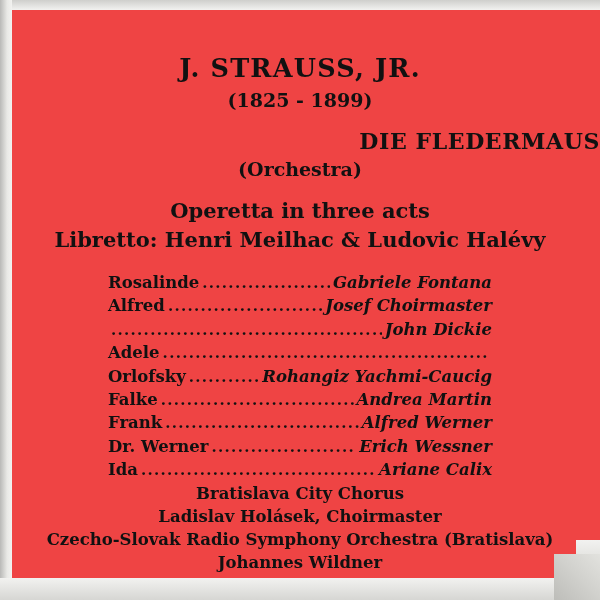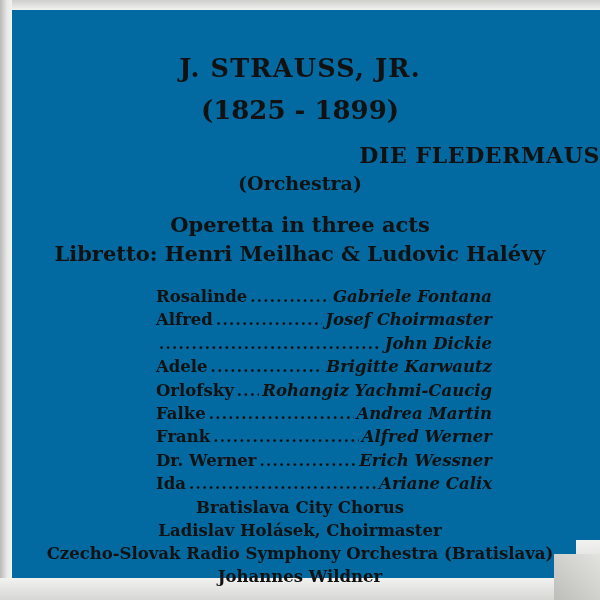--- a/index.html
+++ b/index.html
@@ -12,21 +12,21 @@
     background: #c9c9c9;
     font-family: "DejaVu Serif", serif;
     overflow: hidden;
   }
   .page {
     position: absolute;
     left: 0;
     top: 0;
     width: 600px;
     height: 600px;
-    background: #0369a1;
+    background: #ef4444;
     overflow: hidden;
   }
   
   .edge-left {
     position: absolute;
     left: 0; top: 0;
     width: 12px; height: 600px;
     background: linear-gradient(to right, #b9b9b7, #e9e9e6 60%, #f2f2f0);
   }
   .edge-top {
@@ -65,22 +65,22 @@
     text-align: center;
     color: #111;
   }
   .composer {
     margin-top: 53px;
     font-size: 25.5px;
     font-weight: bold;
     letter-spacing: 1.2px;
   }
   .dates {
-    margin-top: 12px;
-    font-size: 26px;
+    margin-top: 6px;
+    font-size: 19px;
     font-weight: bold;
   }
   .work-title {
     margin-top: 17px;
     font-size: 22px;
     font-weight: bold;
     letter-spacing: 0.6px;
     text-align: right;
   }
   .work-subtitle {
@@ -101,21 +101,20 @@
     padding-right: 108px;
     box-sizing: border-box;
   }
   .cast-row {
     display: flex;
     align-items: baseline;
     font-size: 16.5px;
     font-weight: bold;
     line-height: 1.42;
     white-space: nowrap;
-    margin-left: 48px;
   }
   .cast-role {
     flex: 0 0 auto;
   }
   .cast-dots {
     flex: 1 1 auto;
     overflow: hidden;
     white-space: nowrap;
     margin: 0 3px;
     color: #111;
@@ -164,21 +163,20 @@
         <span class="cast-dots">................................................................</span>
         <span class="cast-name">Josef Choirmaster</span>
       </div>
       <div class="cast-row">
         <span class="cast-dots">................................................................</span>
         <span class="cast-name">John Dickie</span>
       </div>
       <div class="cast-row">
         <span class="cast-role">Adele</span>
         <span class="cast-dots">................................................................</span>
-        <span class="cast-name">Brigitte Karwautz</span>
       </div>
       <div class="cast-row">
         <span class="cast-role">Orlofsky</span>
         <span class="cast-dots">................................................................</span>
         <span class="cast-name">Rohangiz Yachmi-Caucig</span>
       </div>
       <div class="cast-row">
         <span class="cast-role">Falke</span>
         <span class="cast-dots">................................................................</span>
         <span class="cast-name">Andrea Martin</span>

